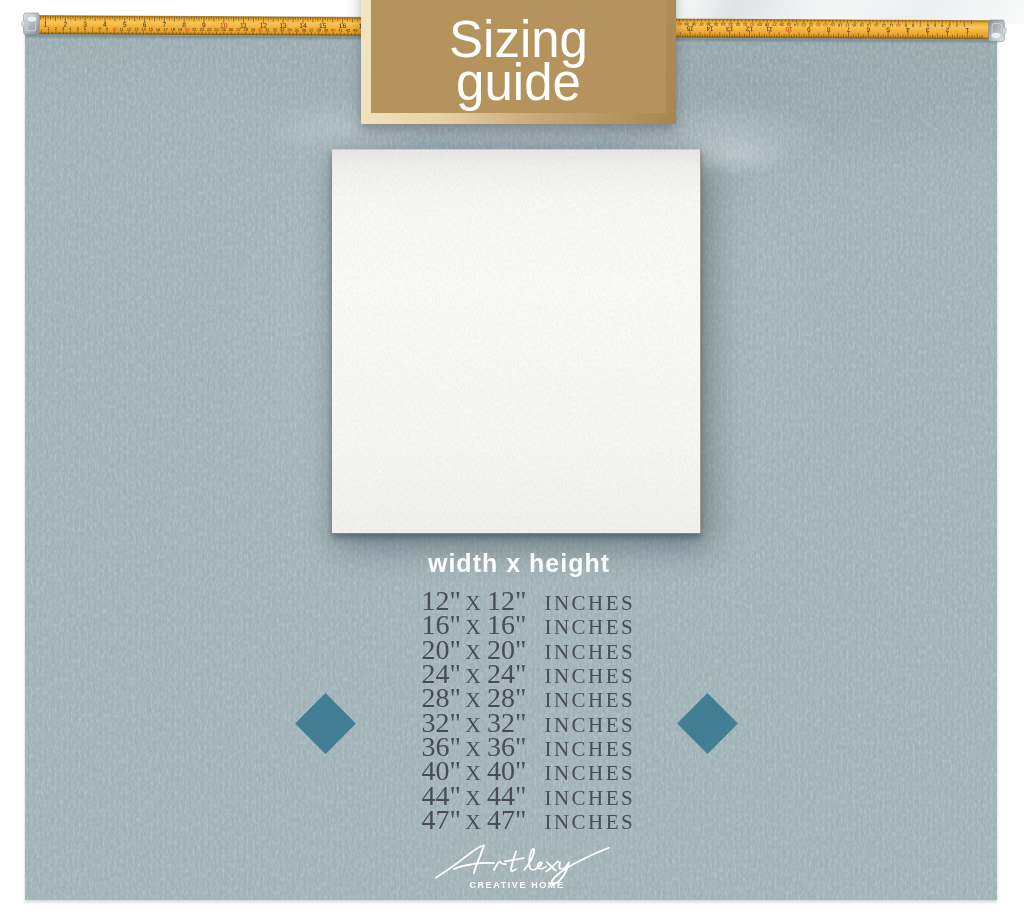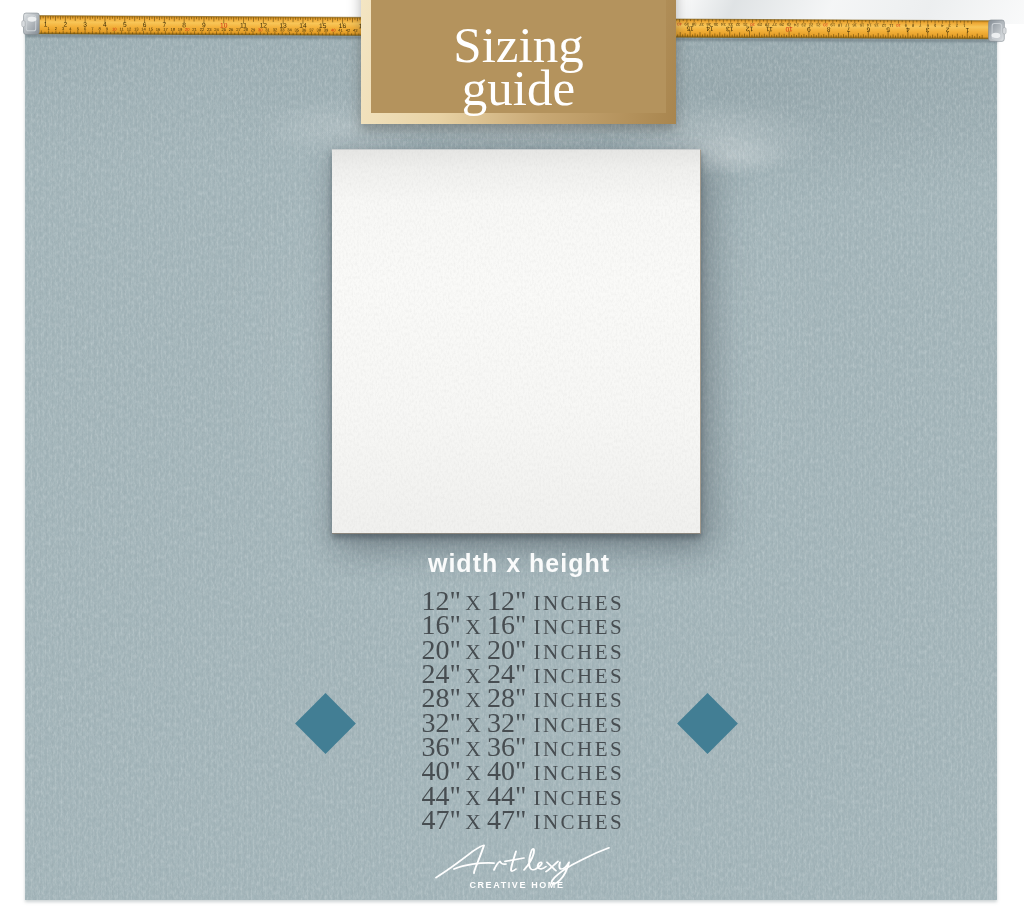--- a/index.html
+++ b/index.html
@@ -1,27 +1,27 @@
 <!DOCTYPE html>
 <html><head><meta charset="utf-8"><title>Sizing guide</title><style>
 html,body{margin:0;padding:0;}
 body{width:1024px;height:921px;background:#ffffff;font-family:"Liberation Sans",sans-serif;}
 #page{position:relative;width:1024px;height:921px;overflow:hidden;background:#ffffff;}
 #wall{position:absolute;left:25px;top:28px;width:972px;height:872px;background-color:#a2b4b9;background-image:radial-gradient(240px 70px at 495px 75px, rgba(255,255,255,0.30), rgba(255,255,255,0) 70%),radial-gradient(130px 45px at 320px 100px, rgba(255,255,255,0.18), rgba(255,255,255,0) 70%),radial-gradient(160px 55px at 690px 110px, rgba(255,255,255,0.20), rgba(255,255,255,0) 70%),radial-gradient(90px 30px at 705px 128px, rgba(255,255,255,0.22), rgba(255,255,255,0) 70%),radial-gradient(420px 340px at 492px 320px, rgba(255,255,255,0.09), rgba(255,255,255,0) 75%),radial-gradient(320px 100px at 494px 112px, rgba(70,85,92,0.15), rgba(70,85,92,0) 70%),radial-gradient(700px 160px at 700px 60px, rgba(80,95,102,0.12), rgba(80,95,102,0) 75%),linear-gradient(180deg, rgba(110,128,134,0.12) 0, rgba(110,128,134,0) 140px),repeating-linear-gradient(90deg, rgba(255,255,255,0.035) 0 1px, rgba(0,0,0,0) 1px 3px, rgba(85,100,106,0.04) 3px 4px, rgba(0,0,0,0) 4px 6px);box-shadow:0 2px 3px rgba(110,125,130,0.35);}
 #canvas{position:absolute;left:332px;top:149px;width:368px;height:383px;background-color:#f6f6f4;background-image:linear-gradient(180deg, #e6e6e4 0, #f0f0ee 5%, #f8f8f6 14%, #fafaf8 35%, #f7f7f5 70%, #f1f1ef 98%),repeating-linear-gradient(90deg, rgba(130,132,128,0.045) 0 1px, rgba(0,0,0,0) 1px 3px),repeating-linear-gradient(0deg, rgba(130,132,128,0.04) 0 1px, rgba(0,0,0,0) 1px 4px);border-top:1px solid #c9cdce;border-right:1px solid #a39a8d;border-bottom:1px solid #8a857c;box-shadow:0 4px 6px rgba(58,70,78,0.5), 0 15px 28px rgba(58,70,78,0.28), 18px 12px 34px rgba(58,70,78,0.24);}
 #plaque{position:absolute;left:361px;top:-18px;width:315px;height:142px;background:linear-gradient(100deg,#f4e6c4 0,#e8d2a4 30%,#c8a874 60%,#a8854e 100%);box-shadow:0 5px 12px rgba(60,60,55,0.4);}
 #plaque .inner{position:absolute;left:10px;right:10px;top:0;bottom:11px;background:#b4935d;}
-#plaque .txt{position:absolute;left:0;right:0;top:42px;text-align:center;font-family:Liberation Serif, serif;font-size:51px;line-height:43px;color:#ffffff;}
+#plaque .txt{position:absolute;left:0;right:0;top:36px;text-align:center;font-family:Liberation Sans, sans-serif;font-size:51px;line-height:43px;color:#ffffff;}
 #wxh{position:absolute;left:0;top:549px;width:1038px;text-align:center;font-family:"Liberation Sans",sans-serif;font-weight:bold;font-size:25px;letter-spacing:1px;color:rgba(255,255,255,0.95);}
 #list{position:absolute;left:361px;top:589px;color:#474d51;font-family:"Liberation Serif",serif;}
 .row{height:24.35px;line-height:24.35px;font-size:28px;white-space:nowrap;}
 .n1{display:inline-block;width:100px;text-align:right;}
 .gx{display:inline-block;width:16px;margin-left:4px;text-align:center;font-size:21.5px;}
 .n2{margin-left:6px;}
-.gi{margin-left:7px;font-size:21px;letter-spacing:2.5px;}
+.gi{margin-left:18px;font-size:21px;letter-spacing:2.5px;}
 .diamond{position:absolute;width:43px;height:43px;background:#427e94;transform:rotate(45deg);}
 </style></head><body>
 
 <div id="page">
 
 <div id="wall">
       <svg width="972" height="872" style="position:absolute;left:0;top:0">
         <filter id="wn1" x="0" y="0" width="100%" height="100%">
           <feTurbulence type="fractalNoise" baseFrequency="0.5 0.22" numOctaves="3" seed="11" stitchTiles="stitch"></feTurbulence>
           <feColorMatrix type="matrix" values="0 0 0 0 1  0 0 0 0 1  0 0 0 0 1  0 0 0 0.40 -0.15"></feColorMatrix>

